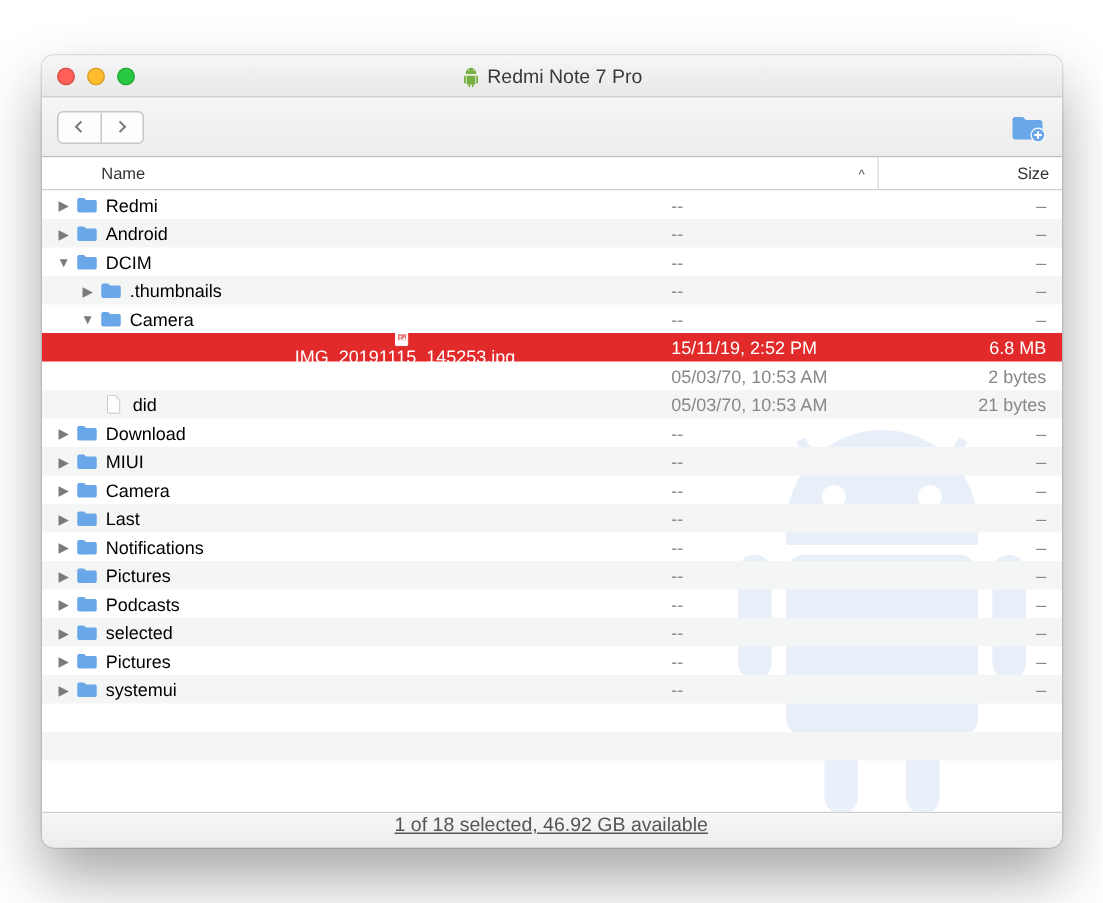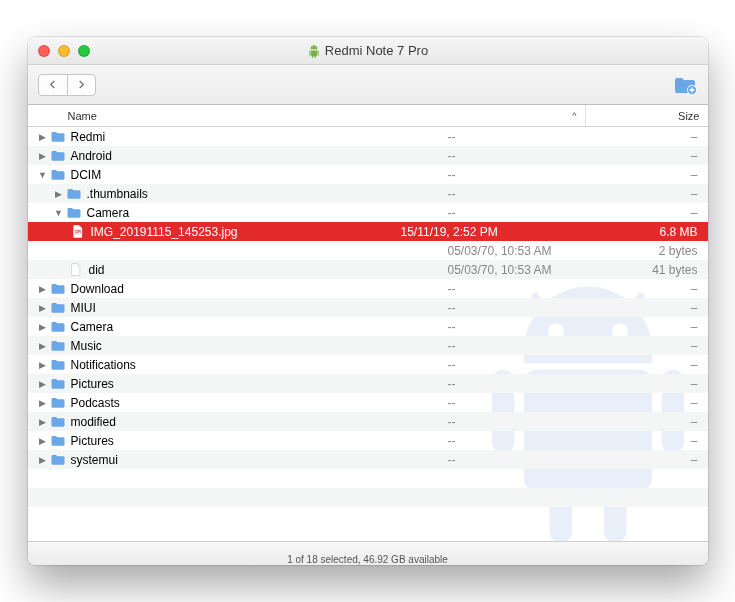--- a/index.html
+++ b/index.html
@@ -124,44 +124,45 @@
     font-size: 12px;
     align-items: center;
     position: relative;
     z-index: 1;
   }
   .row.stripe { background: #f4f5f5; }
   .row.selected { background: #e22a2a; color: #fff; }
   .cell-name { flex: 1 1 auto; display:flex; align-items:center; overflow:hidden; white-space:nowrap; }
   .cell-mod { width: 170px; padding-right:8px; color:#888; text-align:left; }
   .cell-size { width: 90px; padding-right:10px; color:#888; text-align:right; }
-  .row.selected .cell-mod, .row.selected .cell-size { color:#fff;margin-left:47px; }
+  .row.selected .cell-mod, .row.selected .cell-size { color:#fff; }
   .disclosure {
     width: 10px;
     text-align:center;
     font-size: 9px;
     color:#7a7a7a;
     margin-right: 2px;
     flex-shrink:0;
   }
   .row.selected .disclosure { color:#fff; }
   .folder-ico, .file-ico, .img-ico {
     width: 16px; height: 13px; margin-right: 5px; flex-shrink:0;
     display:inline-flex; align-items:center; justify-content:center;
   }
   .folder-ico svg, .file-ico svg, .img-ico svg { width:100%; height:100%; }
   .statusbar {
     height: 24px;
     background: linear-gradient(#f7f7f7,#ececec);
     border-top: 1px solid #cfcfcf;
     display:flex;
-    align-items:flex-end;
+    align-items:flex-start;
     justify-content:center;
-    font-size: 10px;
+    font-size: 13px;
     color:#555;
+    text-decoration:underline;
   }
 </style>
 </head>
 <body>
 
 <div class="window">
 
   <div class="titlebar">
     <div class="traffic">
       <div class="tl red"></div>
@@ -284,21 +285,21 @@
               <svg viewBox="0 0 24 20">
                 <path fill="#6aa7e8" d="M2 5a2 2 0 0 1 2-2h5l2 2h9a2 2 0 0 1 2 2v9a2 2 0 0 1-2 2H4a2 2 0 0 1-2-2V5z"></path>
               </svg>
             </span>
             <span>Camera</span>
           </div>
           <div class="cell-mod">--</div>
           <div class="cell-size">–</div>
         </div>
         <div class="row selected">
-          <div class="cell-name" style="padding-left: 30px;">
+          <div class="cell-name" style="padding-left: 65px; flex-direction: column;">
             <span class="disclosure"></span>
             <span class="img-ico">
               <svg viewBox="0 0 20 24">
                 <path fill="#fff" stroke="#fff" d="M3 1h9l5 5v16a1 1 0 0 1-1 1H3a1 1 0 0 1-1-1V2a1 1 0 0 1 1-1z"></path>
                 <rect x="5" y="9" width="10" height="8" fill="#e87a7a"></rect>
                 <circle cx="8" cy="12" r="1.2" fill="#fff"></circle>
                 <path d="M5 17l3-3 2 2 3-4 2 5z" fill="#fff"></path>
               </svg>
             </span>
             <span>IMG_20191115_145253.jpg</span>
@@ -325,21 +326,21 @@
             <span class="disclosure"></span>
             <span class="file-ico">
               <svg viewBox="0 0 20 24">
                 <path fill="#fff" stroke="#bbb" d="M3 1h9l5 5v16a1 1 0 0 1-1 1H3a1 1 0 0 1-1-1V2a1 1 0 0 1 1-1z"></path>
                 <path fill="#e4e4e4" d="M12 1l5 5h-5z"></path>
               </svg>
             </span>
             <span>did</span>
           </div>
           <div class="cell-mod">05/03/70, 10:53 AM</div>
-          <div class="cell-size">41 bytes</div>
+          <div class="cell-size">21 bytes</div>
         </div>
         <div class="row">
           <div class="cell-name" style="padding-left: 10px;">
             <span class="disclosure">▶</span>
             <span class="folder-ico">
               <svg viewBox="0 0 24 20">
                 <path fill="#6aa7e8" d="M2 5a2 2 0 0 1 2-2h5l2 2h9a2 2 0 0 1 2 2v9a2 2 0 0 1-2 2H4a2 2 0 0 1-2-2V5z"></path>
               </svg>
             </span>
             <span>Download</span>
@@ -374,21 +375,21 @@
           <div class="cell-size">–</div>
         </div>
         <div class="row stripe">
           <div class="cell-name" style="padding-left: 10px;">
             <span class="disclosure">▶</span>
             <span class="folder-ico">
               <svg viewBox="0 0 24 20">
                 <path fill="#6aa7e8" d="M2 5a2 2 0 0 1 2-2h5l2 2h9a2 2 0 0 1 2 2v9a2 2 0 0 1-2 2H4a2 2 0 0 1-2-2V5z"></path>
               </svg>
             </span>
-            <span>Music</span>
+            <span>Last</span>
           </div>
           <div class="cell-mod">--</div>
           <div class="cell-size">–</div>
         </div>
         <div class="row">
           <div class="cell-name" style="padding-left: 10px;">
             <span class="disclosure">▶</span>
             <span class="folder-ico">
               <svg viewBox="0 0 24 20">
                 <path fill="#6aa7e8" d="M2 5a2 2 0 0 1 2-2h5l2 2h9a2 2 0 0 1 2 2v9a2 2 0 0 1-2 2H4a2 2 0 0 1-2-2V5z"></path>
@@ -426,21 +427,21 @@
           <div class="cell-size">–</div>
         </div>
         <div class="row stripe">
           <div class="cell-name" style="padding-left: 10px;">
             <span class="disclosure">▶</span>
             <span class="folder-ico">
               <svg viewBox="0 0 24 20">
                 <path fill="#6aa7e8" d="M2 5a2 2 0 0 1 2-2h5l2 2h9a2 2 0 0 1 2 2v9a2 2 0 0 1-2 2H4a2 2 0 0 1-2-2V5z"></path>
               </svg>
             </span>
-            <span>modified</span>
+            <span>selected</span>
           </div>
           <div class="cell-mod">--</div>
           <div class="cell-size">–</div>
         </div>
         <div class="row">
           <div class="cell-name" style="padding-left: 10px;">
             <span class="disclosure">▶</span>
             <span class="folder-ico">
               <svg viewBox="0 0 24 20">
                 <path fill="#6aa7e8" d="M2 5a2 2 0 0 1 2-2h5l2 2h9a2 2 0 0 1 2 2v9a2 2 0 0 1-2 2H4a2 2 0 0 1-2-2V5z"></path>

